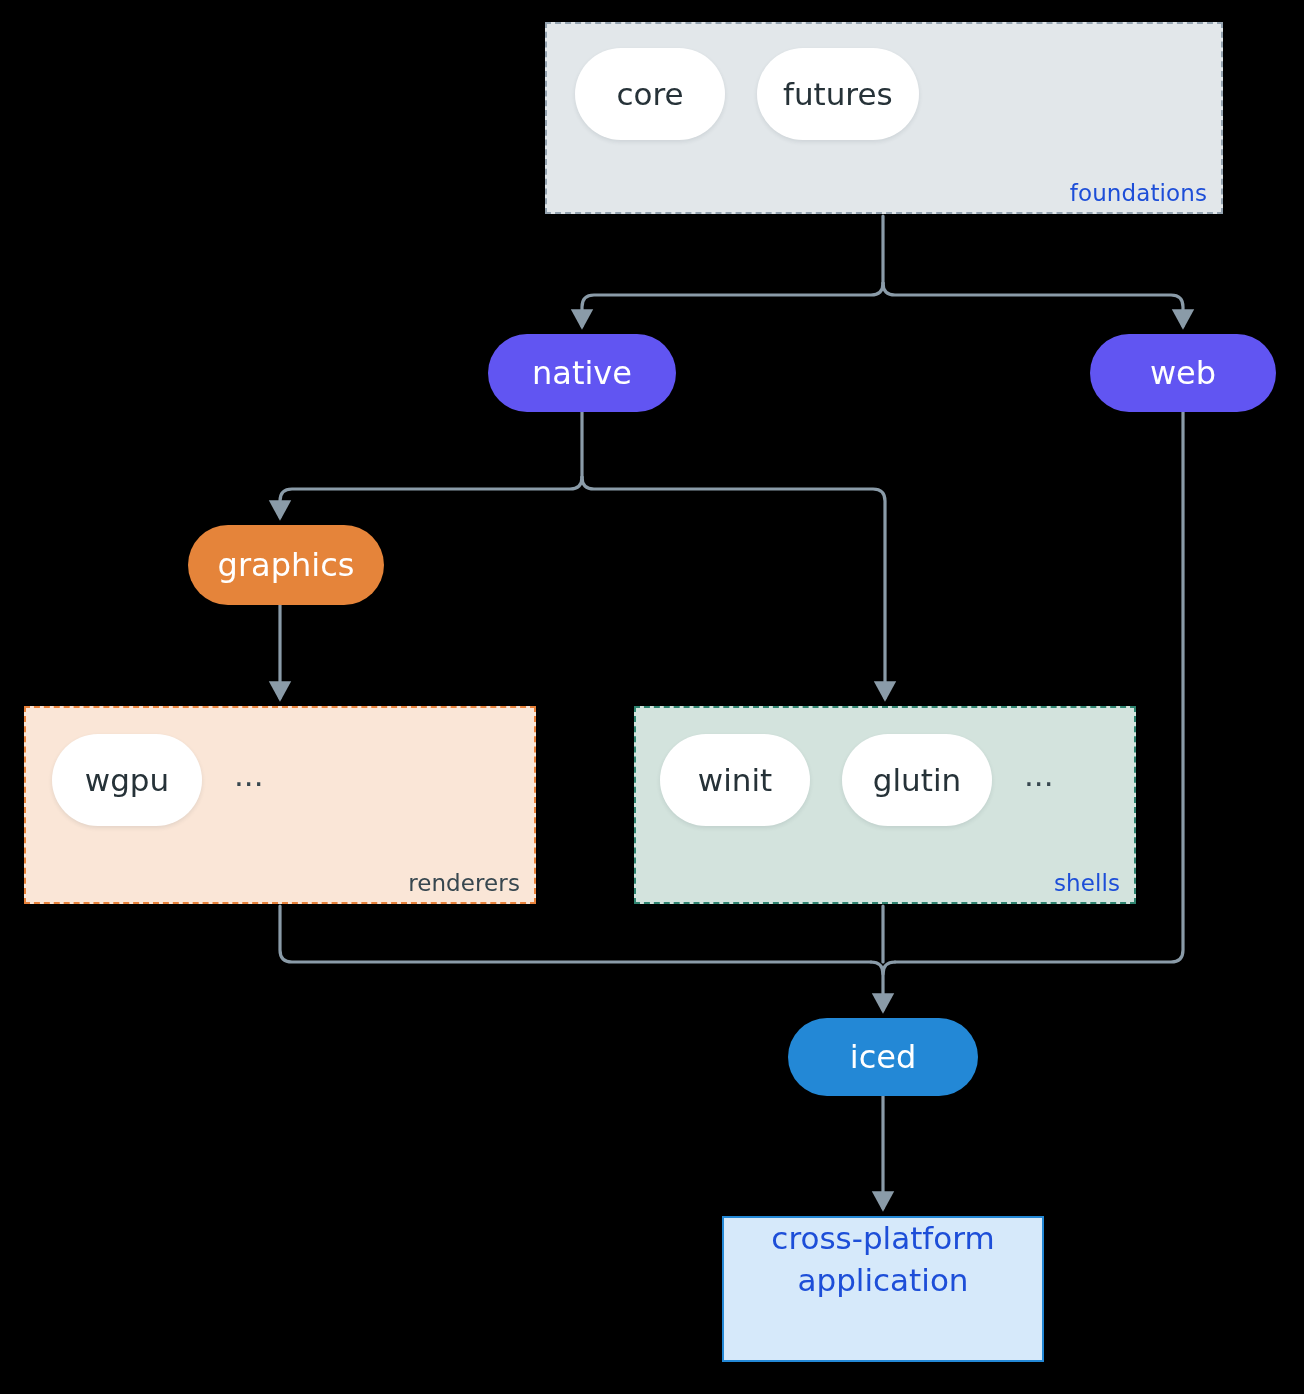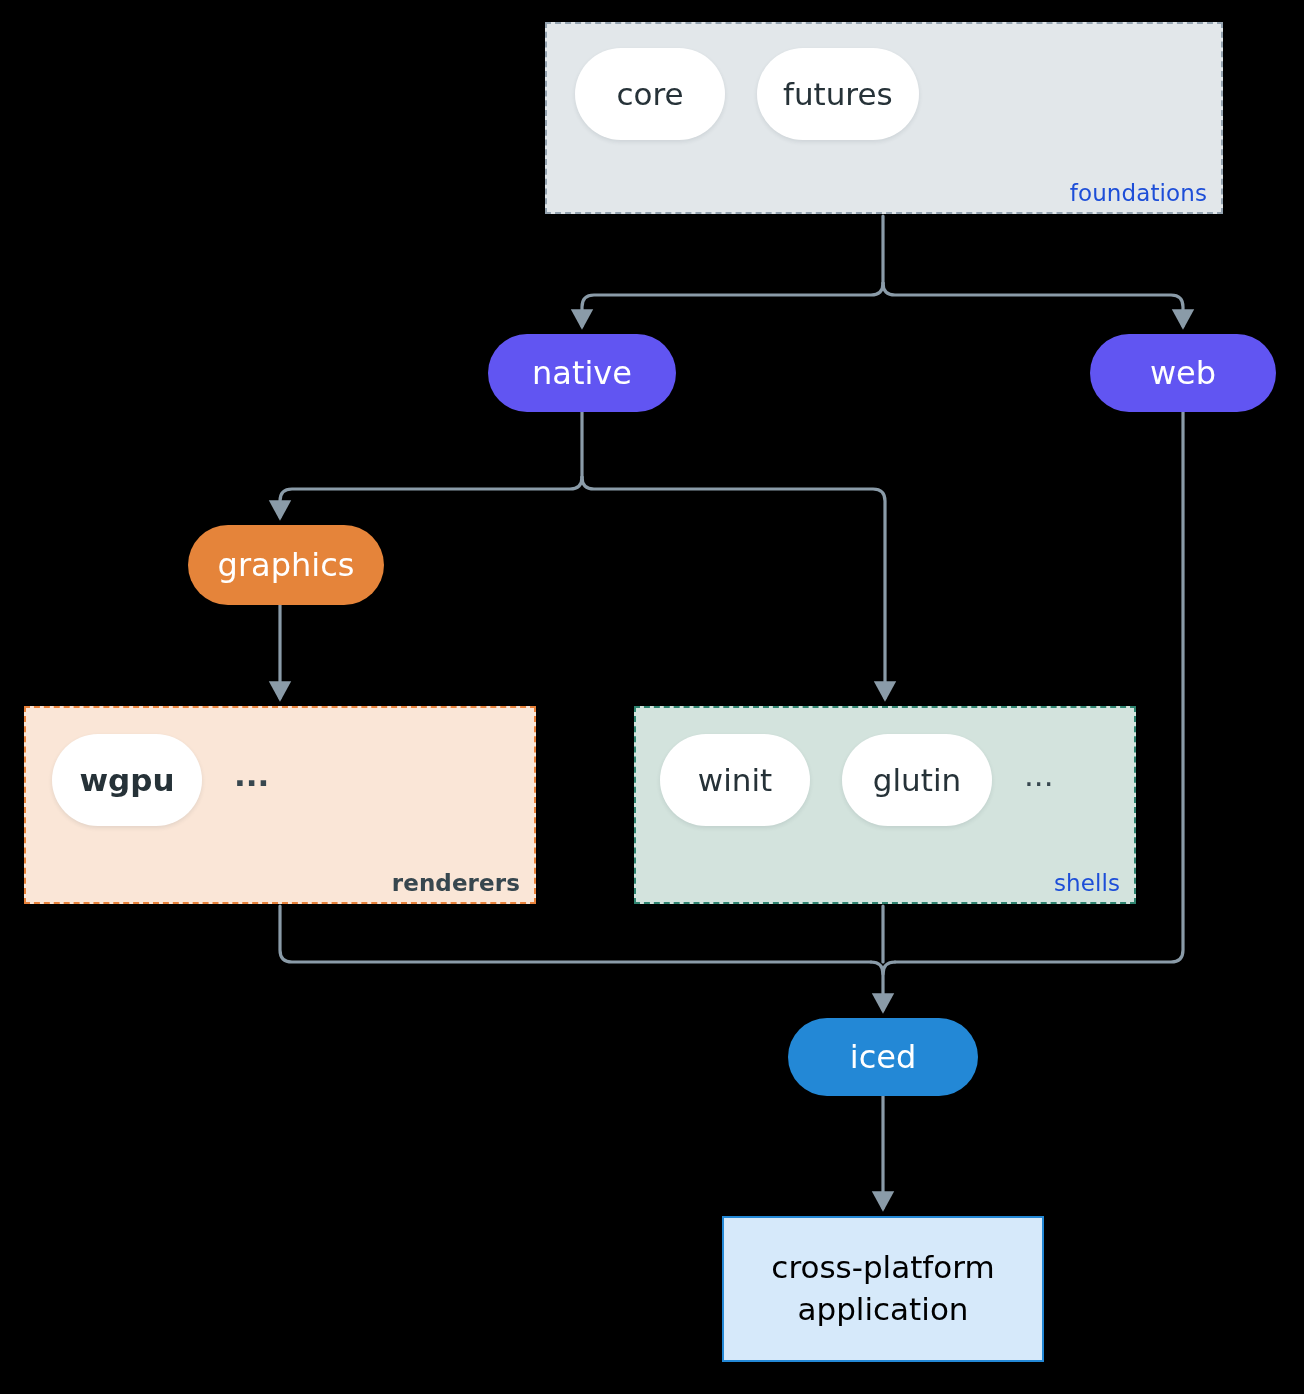--- a/index.html
+++ b/index.html
@@ -66,21 +66,20 @@
     gap: 32px;
   }
 
   #group-renderers {
     left: 24px;
     top: 706px;
     width: 512px;
     height: 198px;
     background: #fae6d7;
     border-color: #e8823b;
-    font-weight: bold;
   }
   #group-renderers .group-pills {
     top: 26px;
     padding-left: 26px;
     gap: 32px;
   }
   #group-renderers .group-label { color: #37474f; }
 
   #group-shells {
     left: 634px;
@@ -167,22 +166,21 @@
     box-sizing: border-box;
     left: 722px;
     top: 1216px;
     width: 322px;
     height: 146px;
     background: #d6e9fa;
     border: 2px solid #2388d6;
     display: flex;
     flex-direction: column;
     align-items: center;
-    justify-content: center;
-    color: #000000;
+    color: #1d4ed8;
     font-size: 31px;
     line-height: 1.35;
     text-align: center;
   }
 </style>
 </head>
 <body>
 
 <div id="stage">
 

